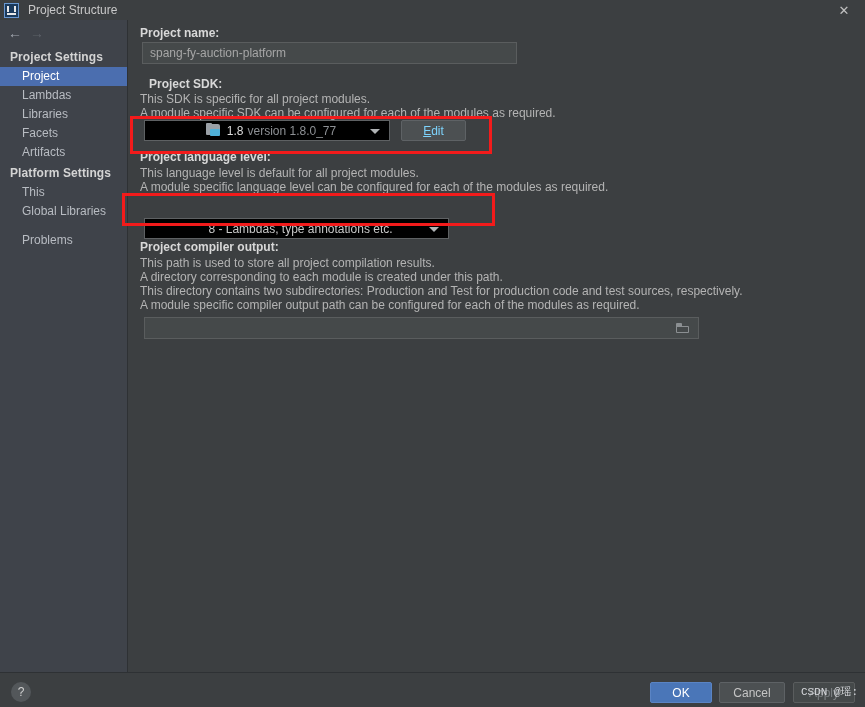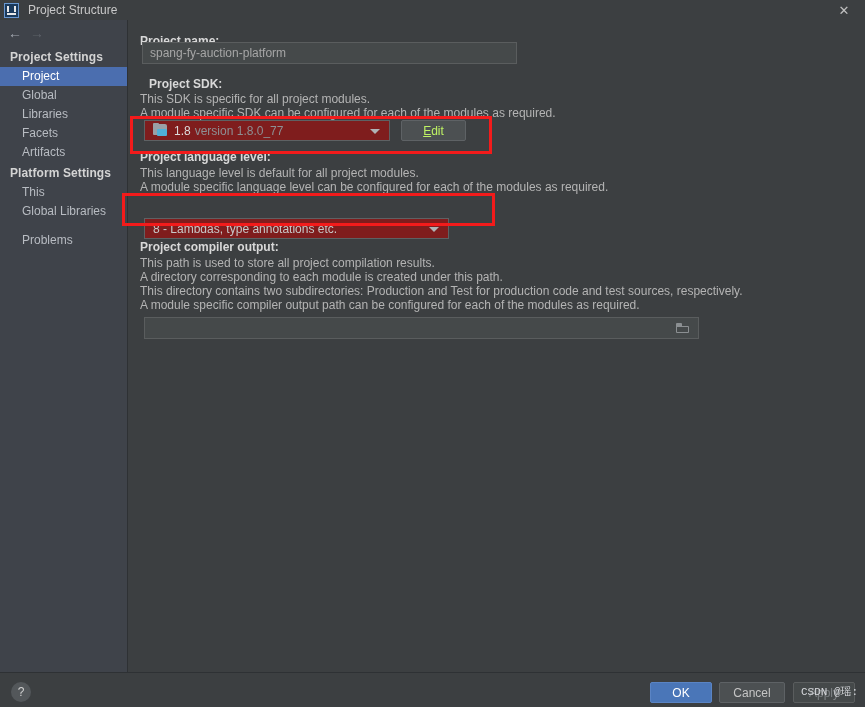--- a/index.html
+++ b/index.html
@@ -144,27 +144,28 @@
     background: #45494a;
     border: 1px solid #5a5d5e;
     color: #a6a6a6;
     font-size: 12px;
     display: flex;
     align-items: center;
     padding-left: 7px;
   }
   .combo {
     box-sizing: border-box;
-    background: #7f1d1d;
+    background: #000000;
     border: 1px solid #5e6163;
     display: flex;
     align-items: center;
     padding-left: 8px;
     position: relative;
     cursor: default;
+    justify-content: center;
   }
   .combo-arrow {
     position: absolute;
     right: 9px; top: 50%;
     margin-top: -2px;
     width: 0; height: 0;
     border-left: 5px solid transparent;
     border-right: 5px solid transparent;
     border-top: 5px solid #b0b3b5;
   }
@@ -207,21 +208,21 @@
   .combo-text {
     color: #c8c8c8;
     font-size: 12px;
   }
 
   .btn {
     box-sizing: border-box;
     background: #4c5052;
     border: 1px solid #5e6265;
     border-radius: 2px;
-    color: #bef264;
+    color: #7dd3fc;
     font-size: 12px;
     display: flex;
     align-items: center;
     justify-content: center;
     cursor: default;
   }
   .btn u { text-decoration: underline; }
 
   .browse-icon {
     position: absolute;
@@ -337,36 +338,36 @@
 
   <div class="sidebar">
 
     <div class="nav-arrows">
       <div class="nav-arrow">←</div>
       <div class="nav-arrow disabled">→</div>
     </div>
 
     <div class="group-header">Project Settings</div>
     <div class="nav-item selected">Project</div>
-    <div class="nav-item">Global</div>
+    <div class="nav-item">Lambdas</div>
     <div class="nav-item">Libraries</div>
     <div class="nav-item">Facets</div>
     <div class="nav-item">Artifacts</div>
 
     <div class="group-header">Platform Settings</div>
     <div class="nav-item">This</div>
     <div class="nav-item">Global Libraries</div>
 
     <div class="nav-spacer"></div>
     <div class="nav-item">Problems</div>
   </div>
 
   <div class="content">
 
-    <div class="section-title abs" style="left:11px; top:14px;">Project name:</div>
+    <div class="section-title abs" style="left:11px; top:6px;">Project name:</div>
     <div class="textfield abs" style="left:13px; top:22px; width:375px; height:22px;">spang-fy-auction-platform</div>
 
     <div class="section-title abs" style="left:20px; top:57px;">Project SDK:</div>
     <div class="desc-line abs" style="left:11px; top:72px;">This SDK is specific for all project modules.</div>
     <div class="desc-line abs" style="left:11px; top:86px;">A module specific SDK can be configured for each of the modules as required.</div>
 
     <div class="combo abs" style="left:15px; top:100px; width:246px; height:21px;">
       <span class="sdk-icon">
         <span class="fold-tab"></span>
           <span class="fold-back"></span>

